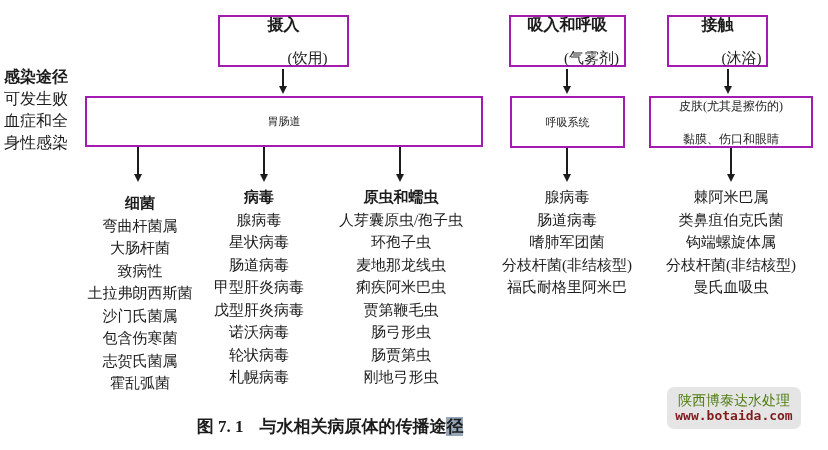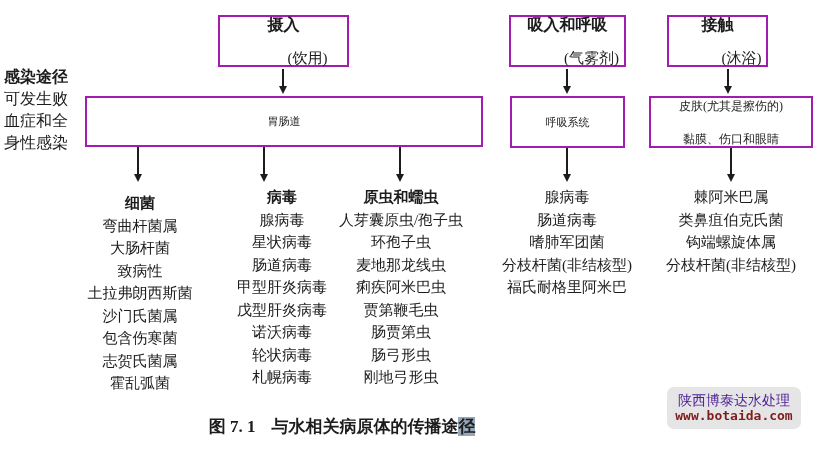--- a/index.html
+++ b/index.html
@@ -21,30 +21,30 @@
   .varrow{position:absolute;width:2px;background:#1c1c1c;}
   .varrow::after{
     content:"";position:absolute;left:-3px;bottom:-7px;width:0;height:0;
     border-left:4px solid transparent;border-right:4px solid transparent;
     border-top:8px solid #1c1c1c;
   }
   .col{position:absolute;text-align:center;font-size:15px;line-height:22.5px;}
   .col .hdr{font-weight:bold;font-size:15px;}
   .caption{
     position:absolute;left:0;top:415px;width:660px;text-align:center;
-    font-weight:bold;font-size:17px;padding-left:12px;
+    font-weight:bold;font-size:17px;
   }
   .caption .pref{margin-right:16px;}
   .caption .hl{background:#96a7ba;}
   .watermark{
     position:absolute;left:667px;top:387px;width:134px;height:42px;
     background:#e5e5e5;border-radius:7px;display:flex;flex-direction:column;
     align-items:center;justify-content:center;
   }
-  .watermark .w1{font-family:"Liberation Sans","DejaVu Sans",sans-serif;font-size:14px;line-height:16px;color:#4c1d95;}
+  .watermark .w1{font-family:"Liberation Sans","DejaVu Sans",sans-serif;font-size:14px;line-height:16px;color:#4d7c0f;}
   .watermark .w2{font-family:"DejaVu Sans Mono","Liberation Mono",monospace;font-weight:bold;font-size:13px;line-height:16px;color:#7f1d1d;}
 </style>
 </head>
 <body>
 
 <div class="canvas">
 
   <div class="leftnote">
     <div class="b">感染途径</div>
     <div>可发生败</div>
@@ -91,57 +91,58 @@
     <div>弯曲杆菌属</div>
     <div>大肠杆菌</div>
     <div>致病性</div>
     <div>土拉弗朗西斯菌</div>
     <div>沙门氏菌属</div>
     <div>包含伤寒菌</div>
     <div>志贺氏菌属</div>
     <div>霍乱弧菌</div>
   </div>
 
-  <div class="col" style="left:192px;top:186px;width:180px;">
+  <div class="col" style="left:169px;top:186px;width:180px;">
     <div class="hdr">病毒</div>
     <div>腺病毒</div>
     <div>星状病毒</div>
     <div>肠道病毒</div>
     <div>甲型肝炎病毒</div>
     <div>戊型肝炎病毒</div>
     <div>诺沃病毒</div>
     <div>轮状病毒</div>
     <div>札幌病毒</div>
   </div>
 
   <div class="col" style="left:306px;top:186px;width:190px;">
     <div class="hdr">原虫和蠕虫</div>
     <div>人芽囊原虫/孢子虫</div>
     <div>环孢子虫</div>
     <div>麦地那龙线虫</div>
     <div>痢疾阿米巴虫</div>
     <div>贾第鞭毛虫</div>
+    <div>肠弓形虫</div>
     <div>肠贾第虫</div>
-    <div>肠弓形虫</div>
     <div>刚地弓形虫</div>
   </div>
 
   <div class="col" style="left:472px;top:186px;width:190px;">
     <div>腺病毒</div>
     <div>肠道病毒</div>
     <div>嗜肺军团菌</div>
     <div>分枝杆菌(非结核型)</div>
     <div>福氏耐格里阿米巴</div>
   </div>
 
   <div class="col" style="left:636px;top:186px;width:190px;">
     <div>棘阿米巴属</div>
     <div>类鼻疽伯克氏菌</div>
     <div>钩端螺旋体属</div>
     <div>分枝杆菌(非结核型)</div>
+    <div>曼氏血吸虫</div>
   </div>
 
   <div class="watermark">
     <div class="w1">陕西博泰达水处理</div>
     <div class="w2">www.botaida.com</div>
   </div>
 
   <div class="caption">
     <span class="pref">图 7. 1</span><span>与水相关病原体的传播途</span><span class="hl">径</span>
   </div>

